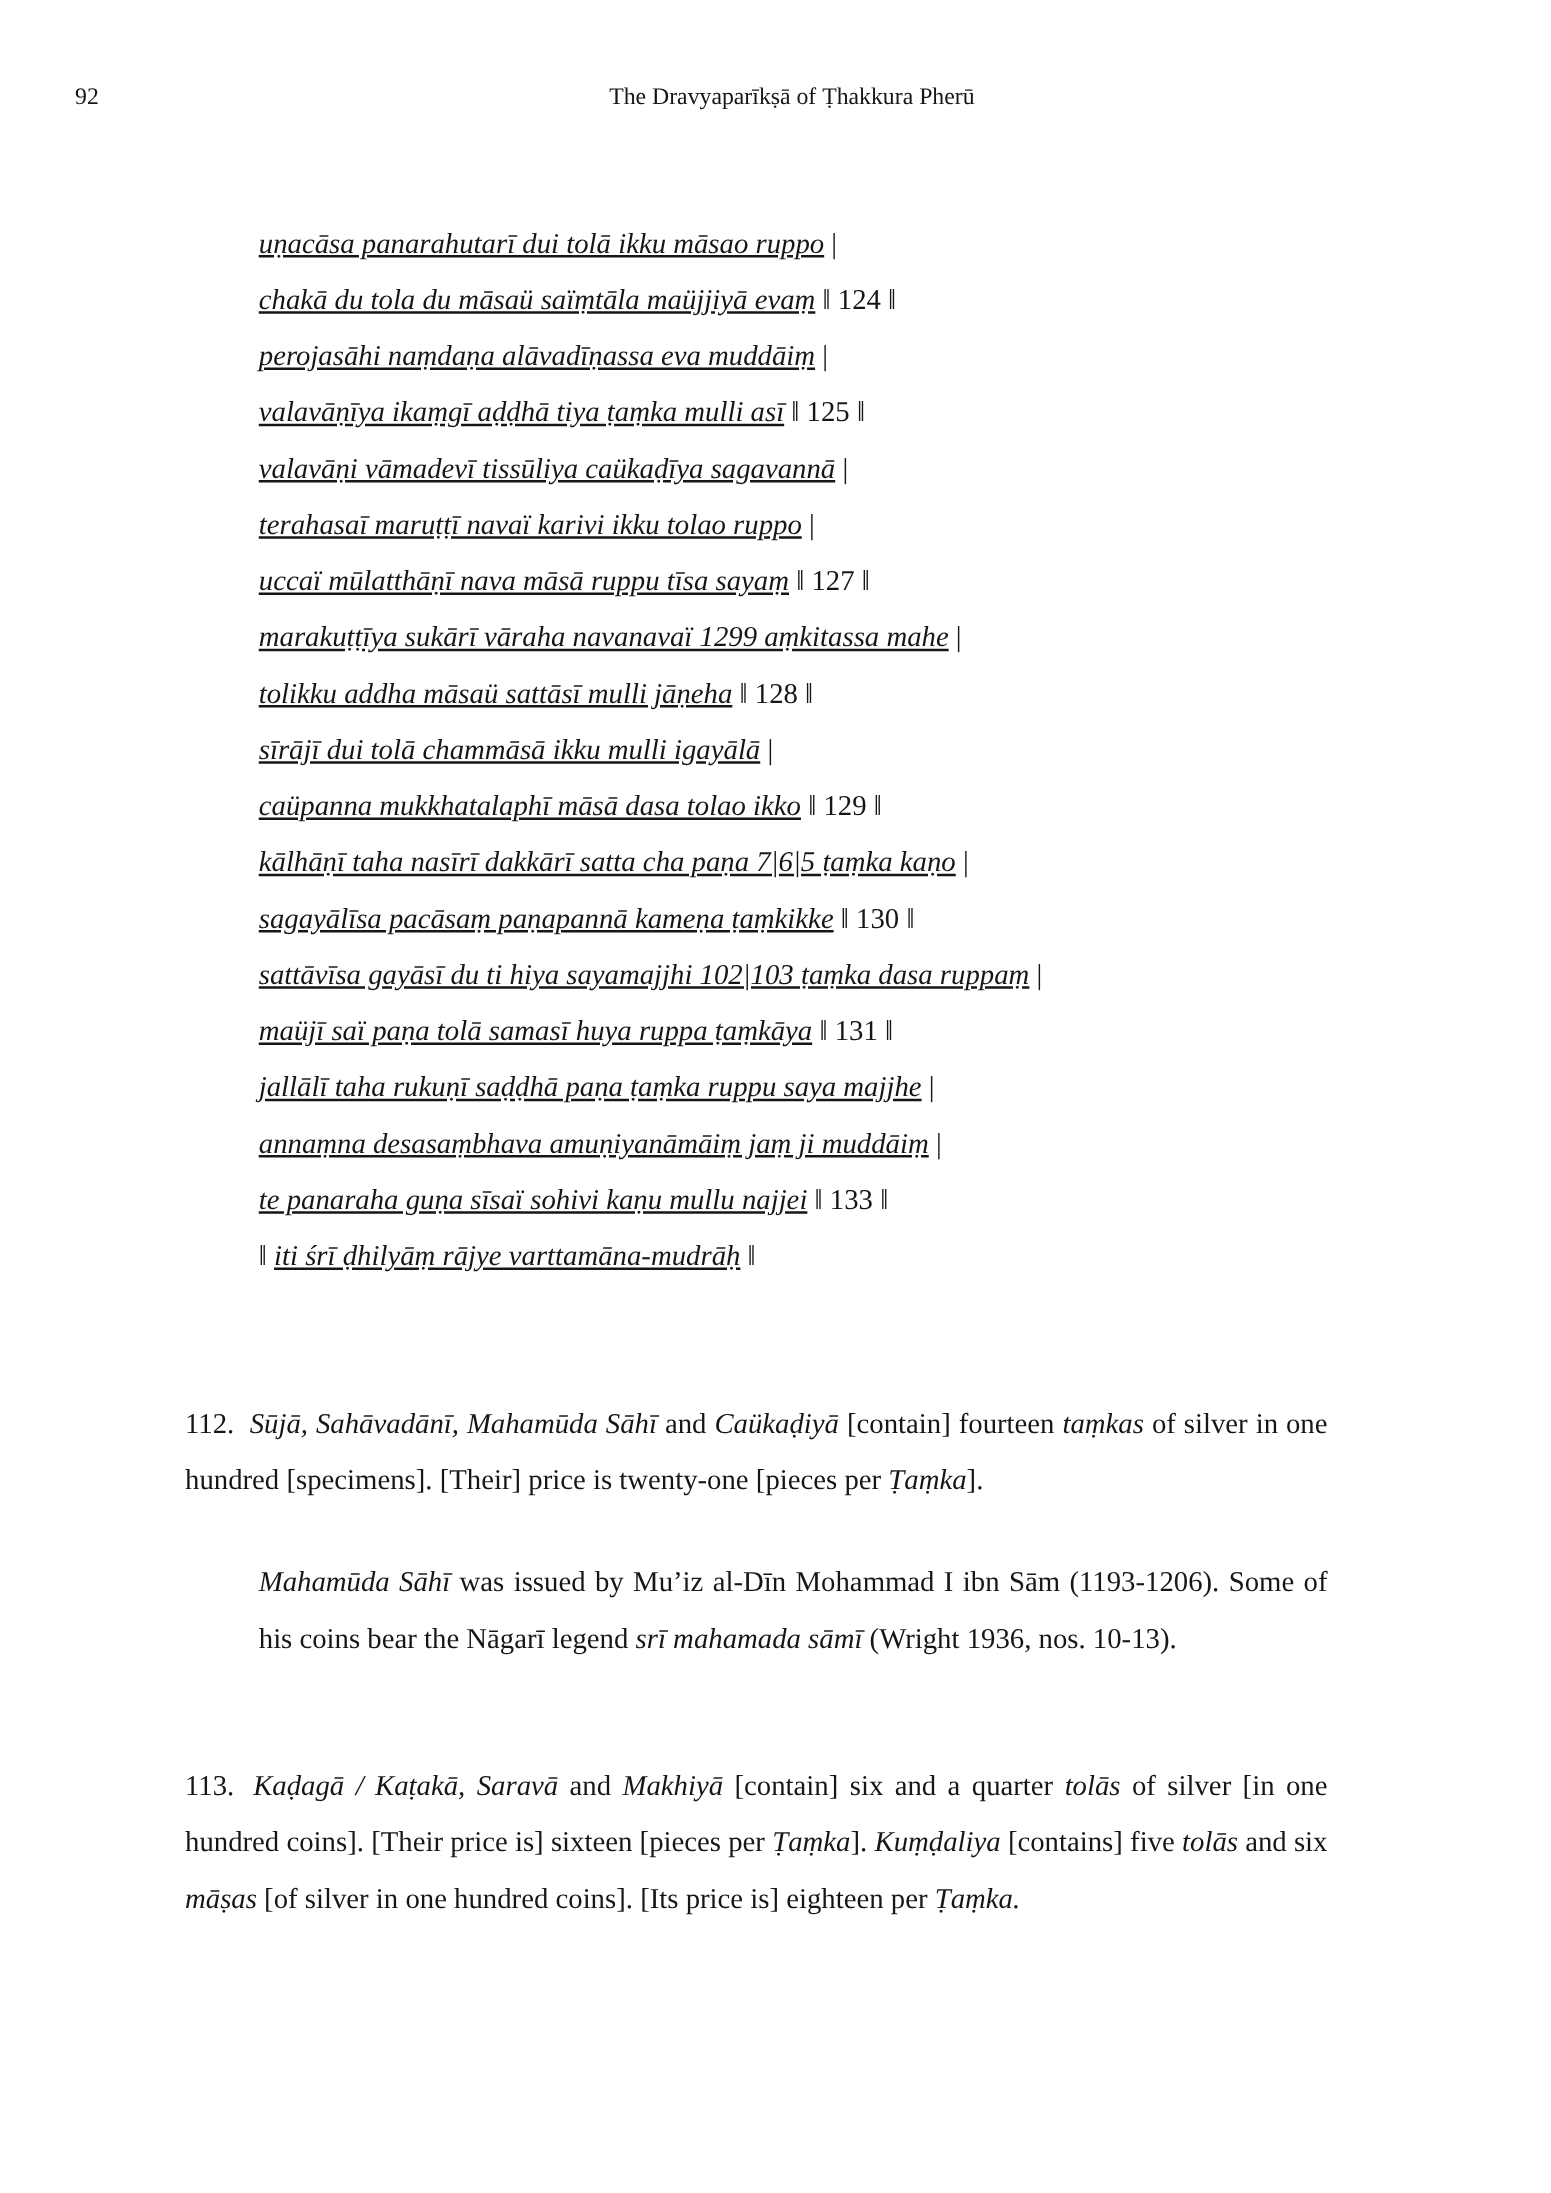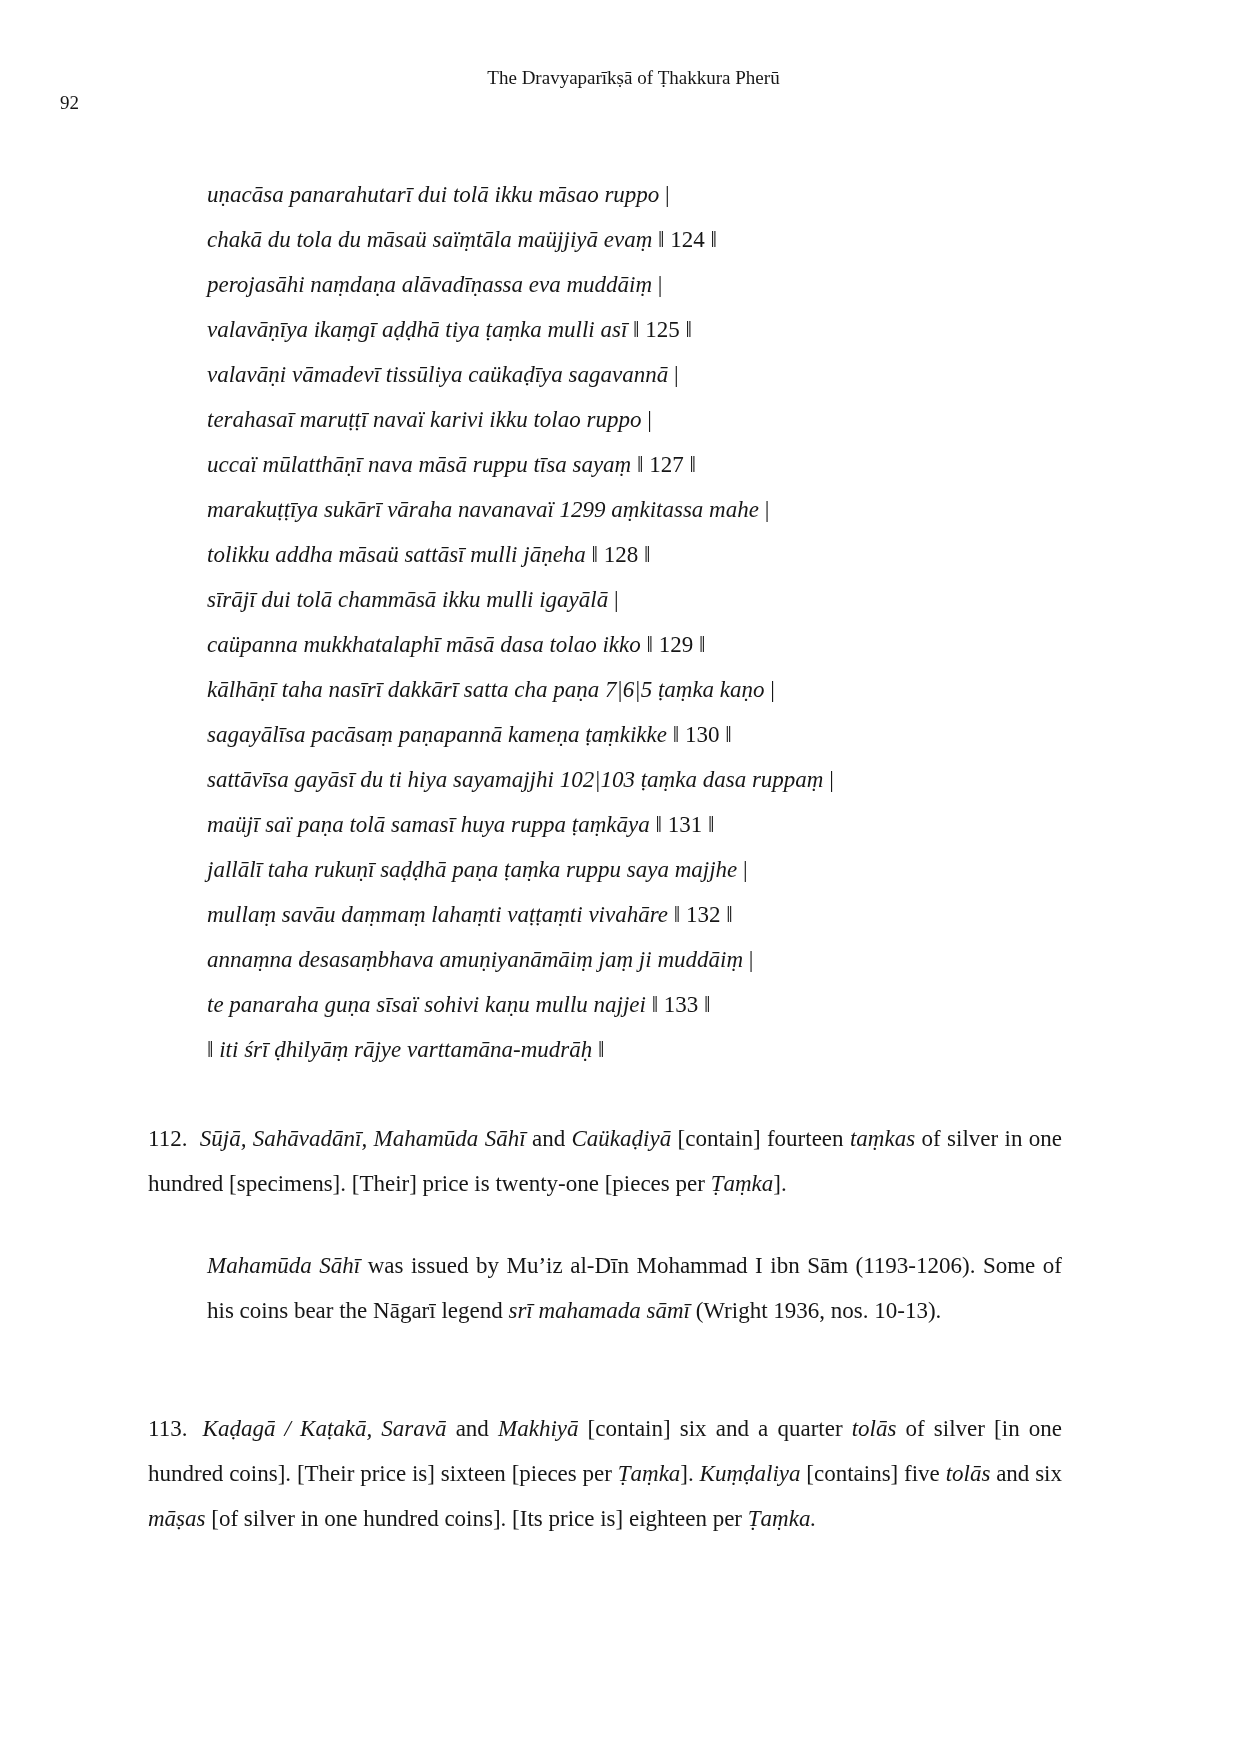--- a/index.html
+++ b/index.html
@@ -3,32 +3,32 @@
 <meta charset="utf-8">
 <style>
   html, body { margin: 0; padding: 0; background: #ffffff; }
   body {
     width: 1241px; height: 1754px; position: relative; overflow: hidden;
     font-family: "Liberation Serif", "DejaVu Serif", serif;
     color: #161616;
   }
   .page-number {
     position: absolute; left: 60px; top: 66px;
-    font-size: 19px; line-height: 24px; margin-top: 25px;
+    font-size: 19px; line-height: 24px;
   }
   .running-head {
     position: absolute; left: 0; width: 1241px; top: 66px;
     text-align: center; font-size: 19px; line-height: 24px; padding-left: 13px;
   }
   .verses {
     position: absolute; left: 207px; top: 172px;
     font-size: 23px; line-height: 45px;
   }
   .verse-line { white-space: nowrap; height: 45px; }
-  .verse-line .v { font-style: italic; }
+  .verse-line .v { font-style: italic; text-decoration: underline; }
   .verse-line .m { font-style: normal; }
   .para {
     position: absolute; left: 148px; width: 914px;
     font-size: 23px; line-height: 45px; text-align: justify;
   }
   .para .num { margin-right: 6px; margin-top: 16px; }
   .para.note { left: 207px; width: 855px; }
   i { font-style: italic; font-family: Liberation Serif, serif; }
 </style>
 </head>
@@ -47,21 +47,20 @@
   <div class="verse-line"><span class="v">uccaï mūlatthāṇī nava māsā ruppu tīsa sayaṃ</span><span class="m"> ‖ 127 ‖</span></div>
   <div class="verse-line"><span class="v">marakuṭṭīya sukārī vāraha navanavaï 1299 aṃkitassa mahe</span><span class="m"> |</span></div>
   <div class="verse-line"><span class="v">tolikku addha māsaü sattāsī mulli jāṇeha</span><span class="m"> ‖ 128 ‖</span></div>
   <div class="verse-line"><span class="v">sīrājī dui tolā chammāsā ikku mulli igayālā</span><span class="m"> |</span></div>
   <div class="verse-line"><span class="v">caüpanna mukkhatalaphī māsā dasa tolao ikko</span><span class="m"> ‖ 129 ‖</span></div>
   <div class="verse-line"><span class="v">kālhāṇī taha nasīrī dakkārī satta cha paṇa 7|6|5 ṭaṃka kaṇo</span><span class="m"> |</span></div>
   <div class="verse-line"><span class="v">sagayālīsa pacāsaṃ paṇapannā kameṇa ṭaṃkikke</span><span class="m"> ‖ 130 ‖</span></div>
   <div class="verse-line"><span class="v">sattāvīsa gayāsī du ti hiya sayamajjhi 102|103 ṭaṃka dasa ruppaṃ</span><span class="m"> |</span></div>
   <div class="verse-line"><span class="v">maüjī saï paṇa tolā samasī huya ruppa ṭaṃkāya</span><span class="m"> ‖ 131 ‖</span></div>
   <div class="verse-line"><span class="v">jallālī taha rukuṇī saḍḍhā paṇa ṭaṃka ruppu saya majjhe</span><span class="m"> |</span></div>
-  <div class="verse-line"><span class="v">mullaṃ savāu daṃmaṃ lahaṃti vaṭṭaṃti vivahāre</span><span class="m"> ‖ 132 ‖</span></div>
   <div class="verse-line"><span class="v">annaṃna desasaṃbhava amuṇiyanāmāiṃ jaṃ ji muddāiṃ</span><span class="m"> |</span></div>
   <div class="verse-line"><span class="v">te panaraha guṇa sīsaï sohivi kaṇu mullu najjei</span><span class="m"> ‖ 133 ‖</span></div>
   <div class="verse-line"><span class="m">‖ </span><span class="v">iti śrī ḍhilyāṃ rājye varttamāna-mudrāḥ</span><span class="m"> ‖</span></div>
 </div>
 
 <div class="para" style="top:1116px;">
   <span class="num">112.</span>
   <i>Sūjā, Sahāvadānī, Mahamūda Sāhī</i><span> and </span><i>Caükaḍiyā</i><span> [contain] fourteen </span><i>taṃkas</i><span> of silver in one hundred [specimens]. [Their] price is twenty-one [pieces per </span><i>Ṭaṃka</i><span>].</span>
 </div>
 

